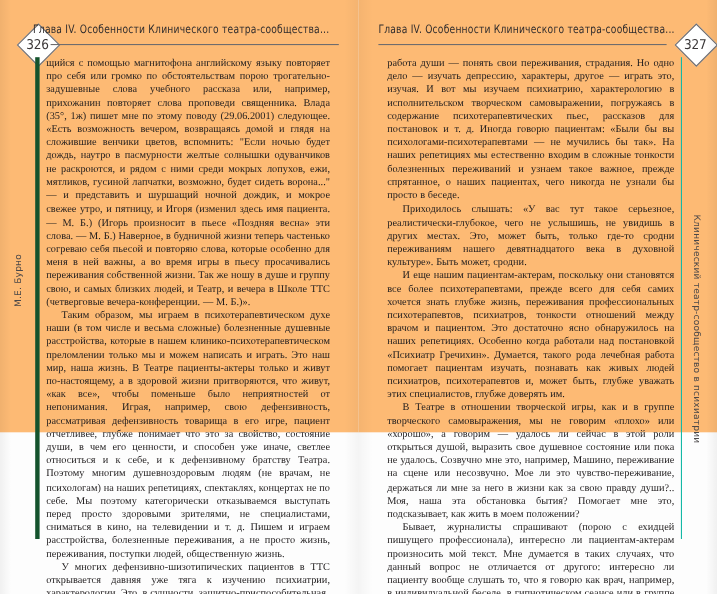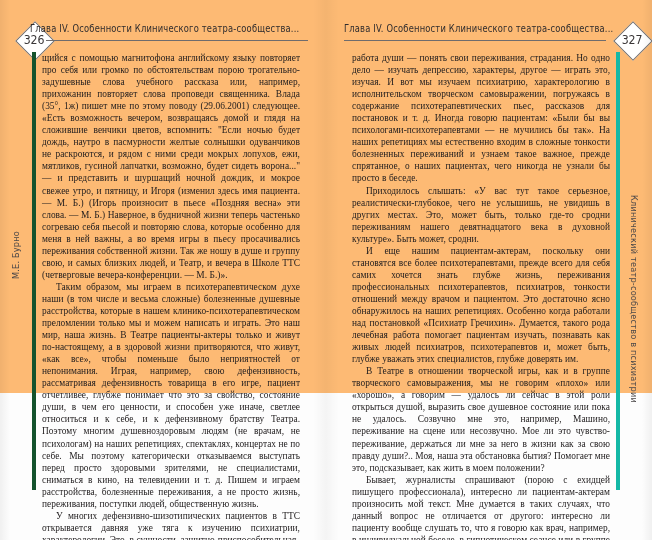--- a/index.html
+++ b/index.html
@@ -107,21 +107,21 @@
 
   
   .col {
     position: absolute;
     top: 52px;
     width: 268px;
     height: 438px;
     box-sizing: border-box;
   }
   .page-left .col { left: 32px; border-left: 4px solid #14532d; padding-left: 6px; }
-  .page-right .col { left: 26px; border-right: 4px solid #14b8a6; padding-right: 6px; }
+  .page-right .col { left: 26px; border-right: 1px solid #14b8a6; padding-right: 6px; }
 
   .col p {
     margin: 0;
     font-size: 9.4px;
     line-height: 12.05px;
     text-align: justify;
     text-justify: inter-word;
     text-indent: 14px;
     color: #1f1c1d;
     letter-spacing: 0.02px;

